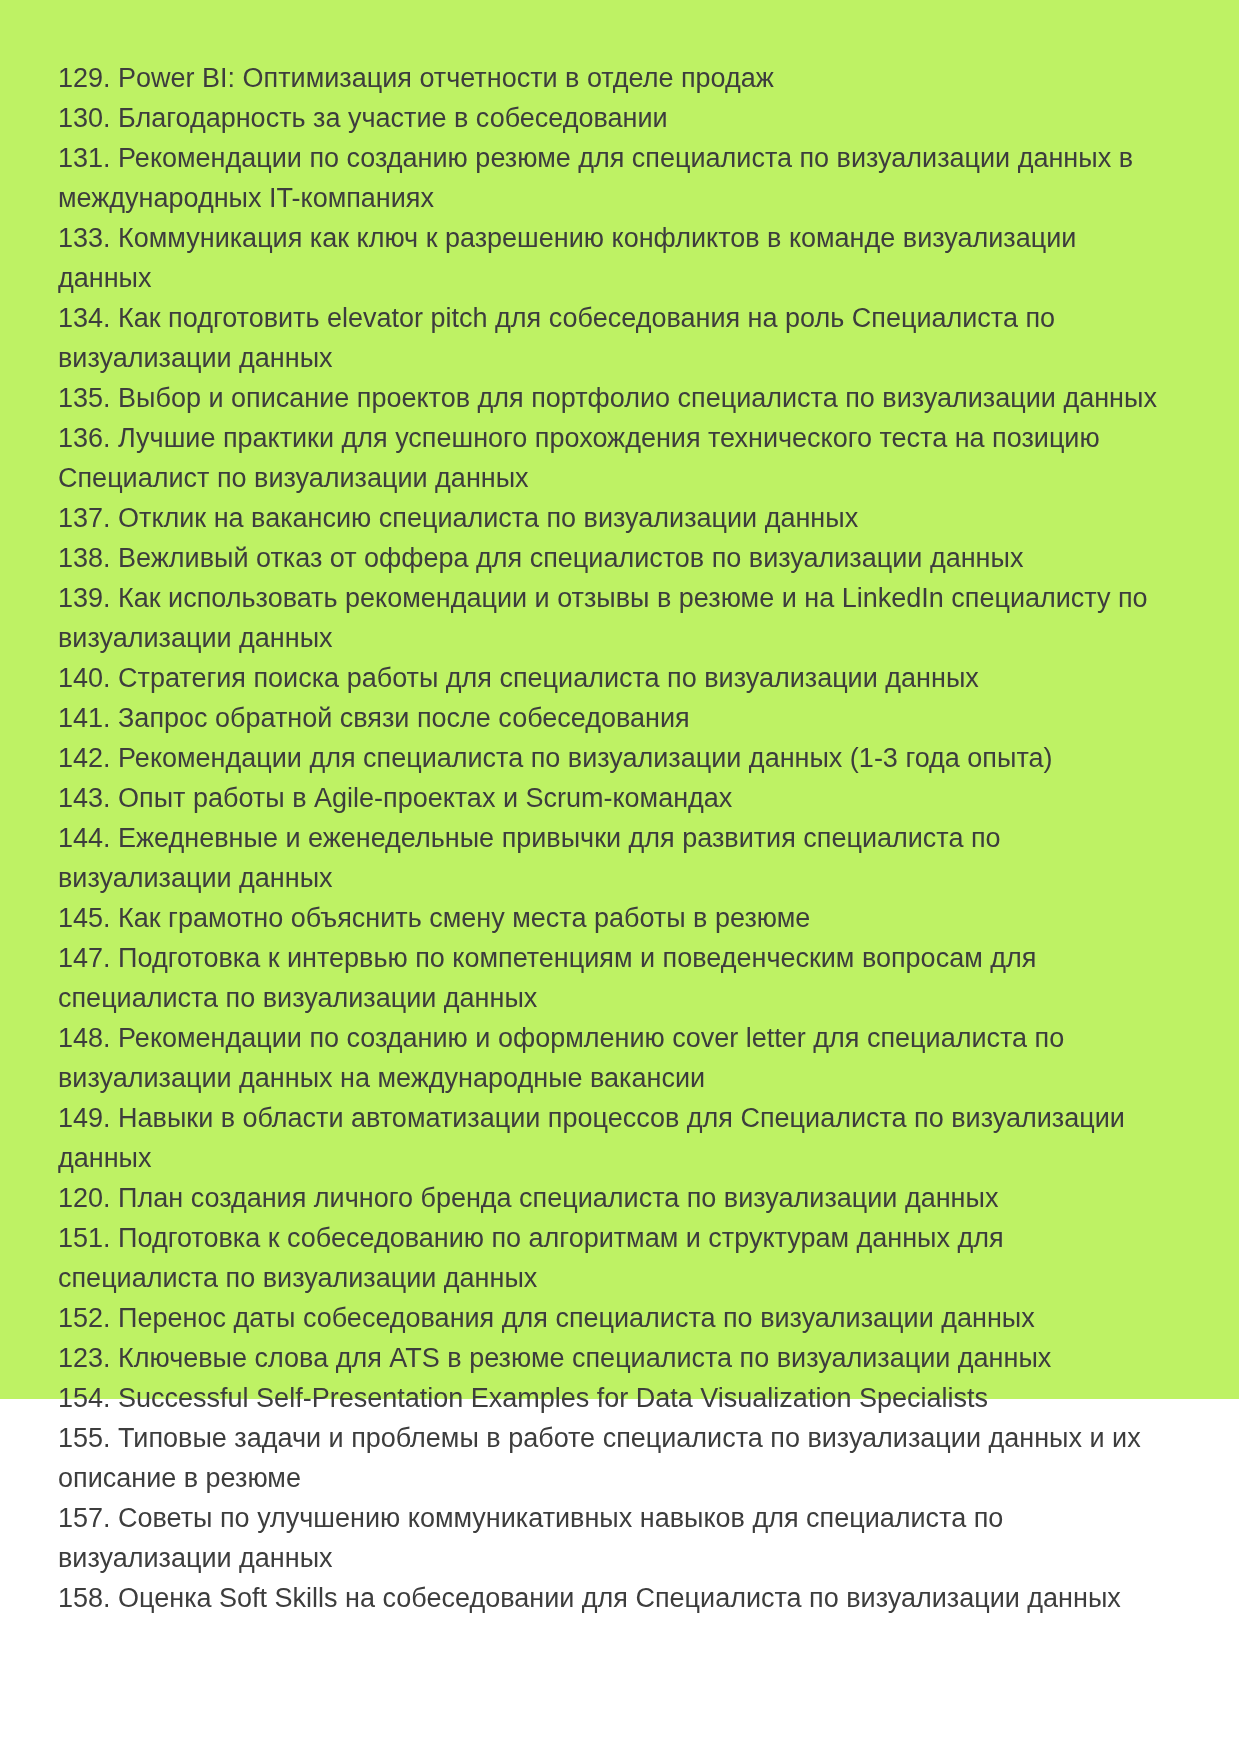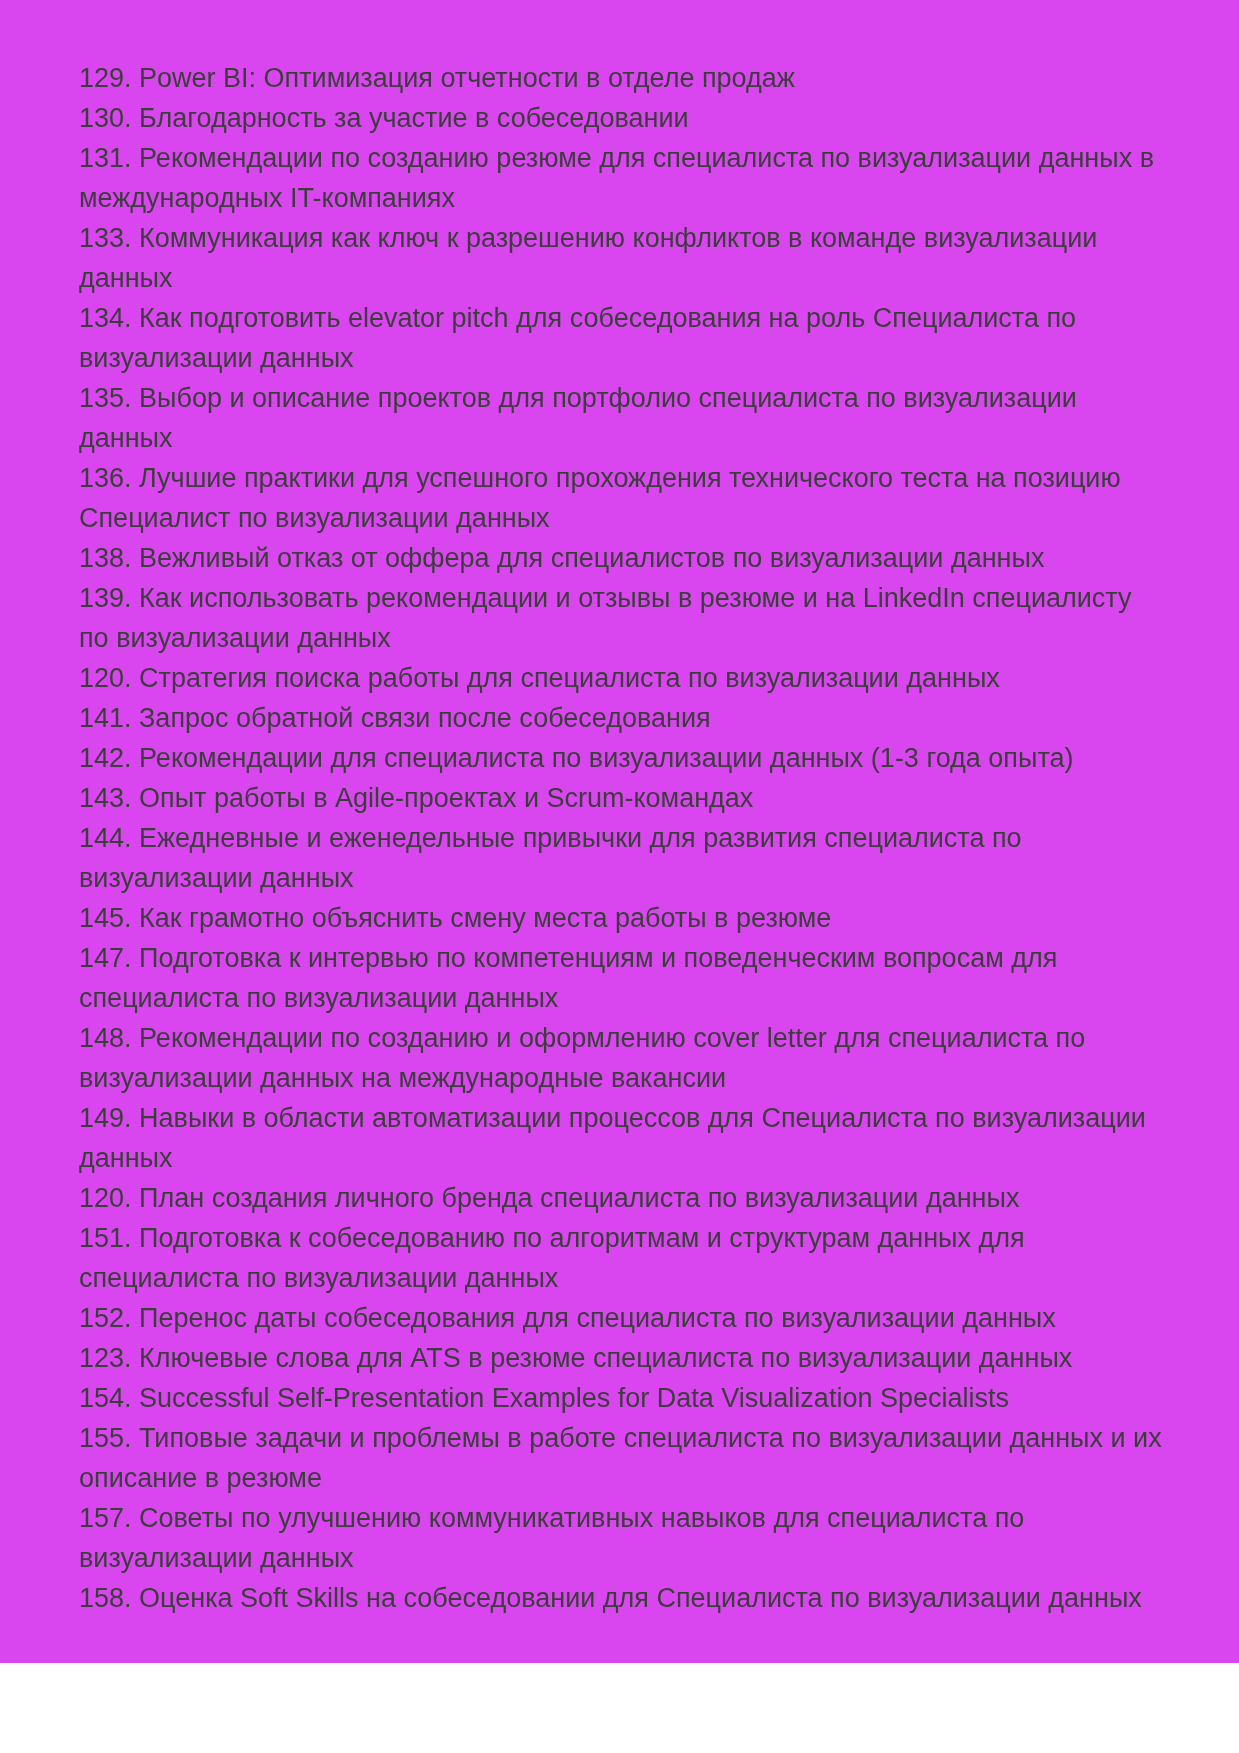--- a/index.html
+++ b/index.html
@@ -8,23 +8,23 @@
   }
   body {
     width: 1239px;
     height: 1753px;
     background: #ffffff;
     overflow: hidden;
   }
   .page {
     box-sizing: border-box;
     width: 1239px;
-    height: 1663px;
-    padding: 58px 74px 40px 79px;
-    background: #d946ef;
+    height: 1399px;
+    padding: 58px 74px 40px 58px;
+    background: #bef264;
   }
   .doc-list {
     font-family: "Liberation Sans", "DejaVu Sans", sans-serif;
     font-size: 27px;
     line-height: 40px;
     color: #3d3d3d;
     letter-spacing: 0;
   }
   .doc-line {
     margin: 0;
@@ -38,23 +38,24 @@
 
 <main class="page">
   <div class="doc-list" style="color: rgb(61, 61, 61);">
       <p class="doc-line">129. Power BI: Оптимизация отчетности в отделе продаж</p>
       <p class="doc-line">130. Благодарность за участие в собеседовании</p>
       <p class="doc-line">131. Рекомендации по созданию резюме для специалиста по визуализации данных в международных IT-компаниях</p>
       <p class="doc-line">133. Коммуникация как ключ к разрешению конфликтов в команде визуализации данных</p>
       <p class="doc-line">134. Как подготовить elevator pitch для собеседования на роль Специалиста по визуализации данных</p>
       <p class="doc-line">135. Выбор и описание проектов для портфолио специалиста по визуализации данных</p>
       <p class="doc-line">136. Лучшие практики для успешного прохождения технического теста на позицию Специалист по визуализации данных</p>
+      <p class="doc-line">137. Отклик на вакансию специалиста по визуализации данных</p>
       <p class="doc-line">138. Вежливый отказ от оффера для специалистов по визуализации данных</p>
       <p class="doc-line">139. Как использовать рекомендации и отзывы в резюме и на LinkedIn специалисту по визуализации данных</p>
-      <p class="doc-line">120. Стратегия поиска работы для специалиста по визуализации данных</p>
+      <p class="doc-line">140. Стратегия поиска работы для специалиста по визуализации данных</p>
       <p class="doc-line">141. Запрос обратной связи после собеседования</p>
       <p class="doc-line">142. Рекомендации для специалиста по визуализации данных (1-3 года опыта)</p>
       <p class="doc-line">143. Опыт работы в Agile-проектах и Scrum-командах</p>
       <p class="doc-line">144. Ежедневные и еженедельные привычки для развития специалиста по визуализации данных</p>
       <p class="doc-line">145. Как грамотно объяснить смену места работы в резюме</p>
       <p class="doc-line">147. Подготовка к интервью по компетенциям и поведенческим вопросам для специалиста по визуализации данных</p>
       <p class="doc-line">148. Рекомендации по созданию и оформлению cover letter для специалиста по визуализации данных на международные вакансии</p>
       <p class="doc-line">149. Навыки в области автоматизации процессов для Специалиста по визуализации данных</p>
       <p class="doc-line">120. План создания личного бренда специалиста по визуализации данных</p>
       <p class="doc-line">151. Подготовка к собеседованию по алгоритмам и структурам данных для специалиста по визуализации данных</p>

